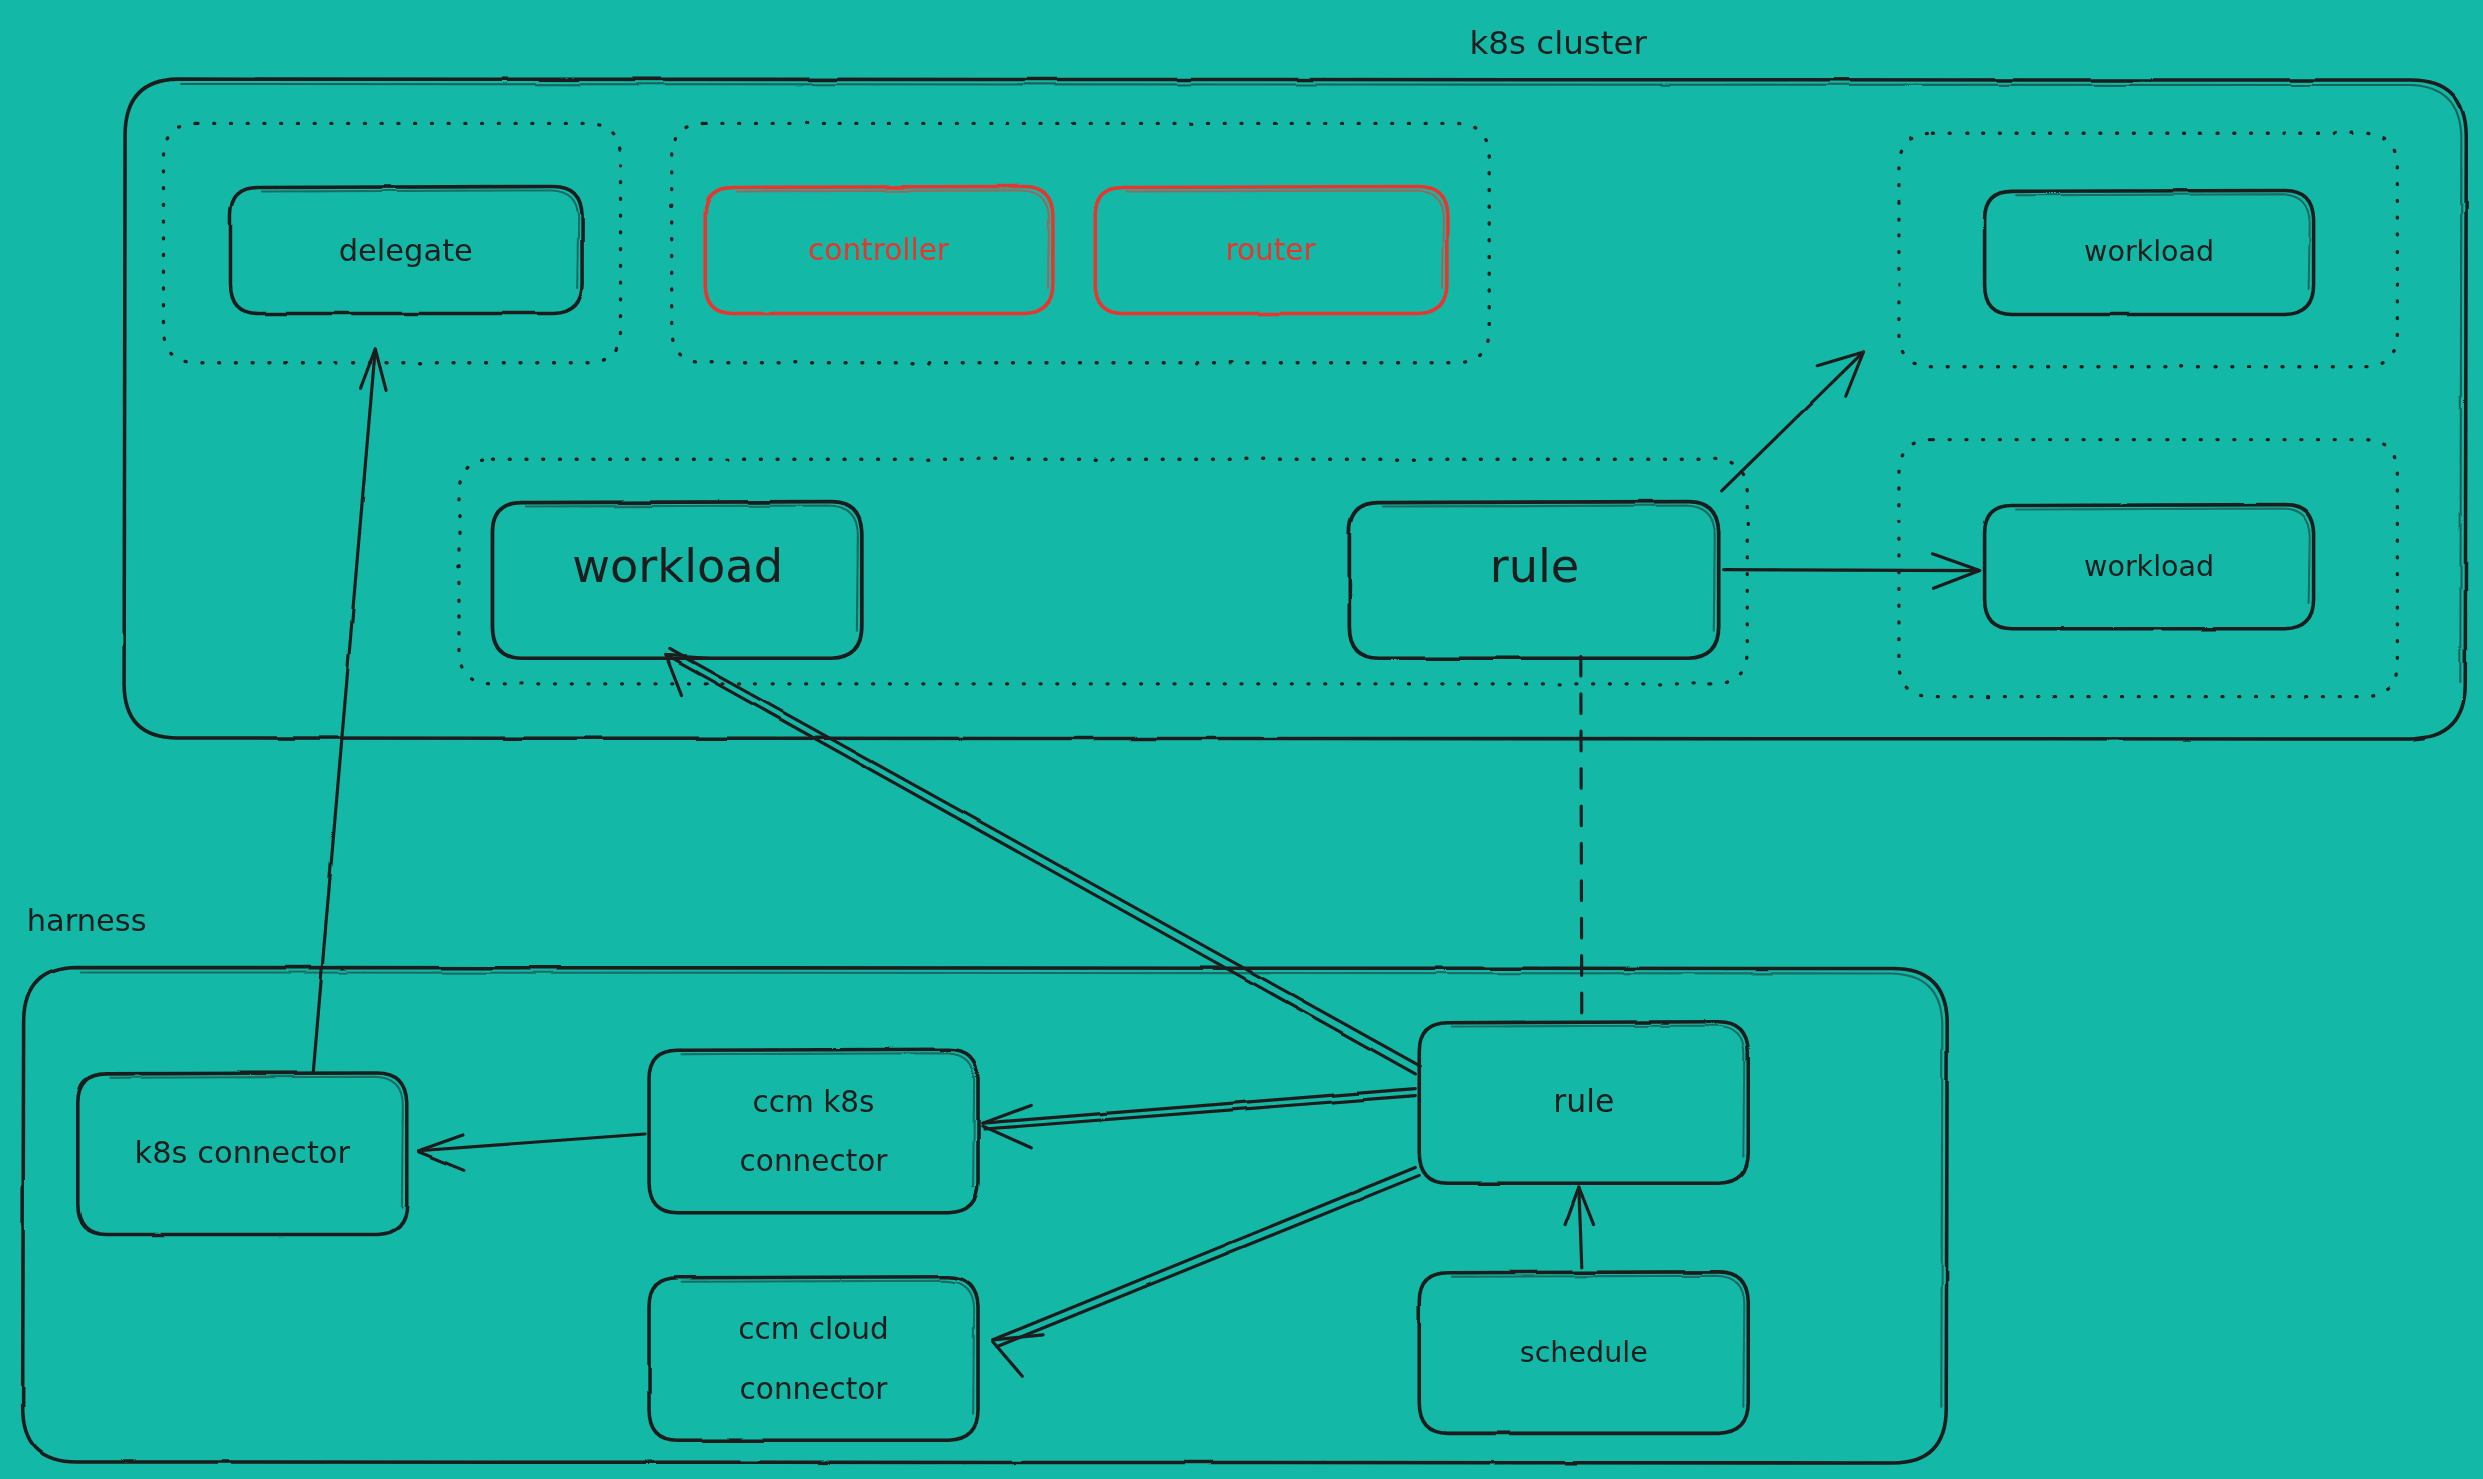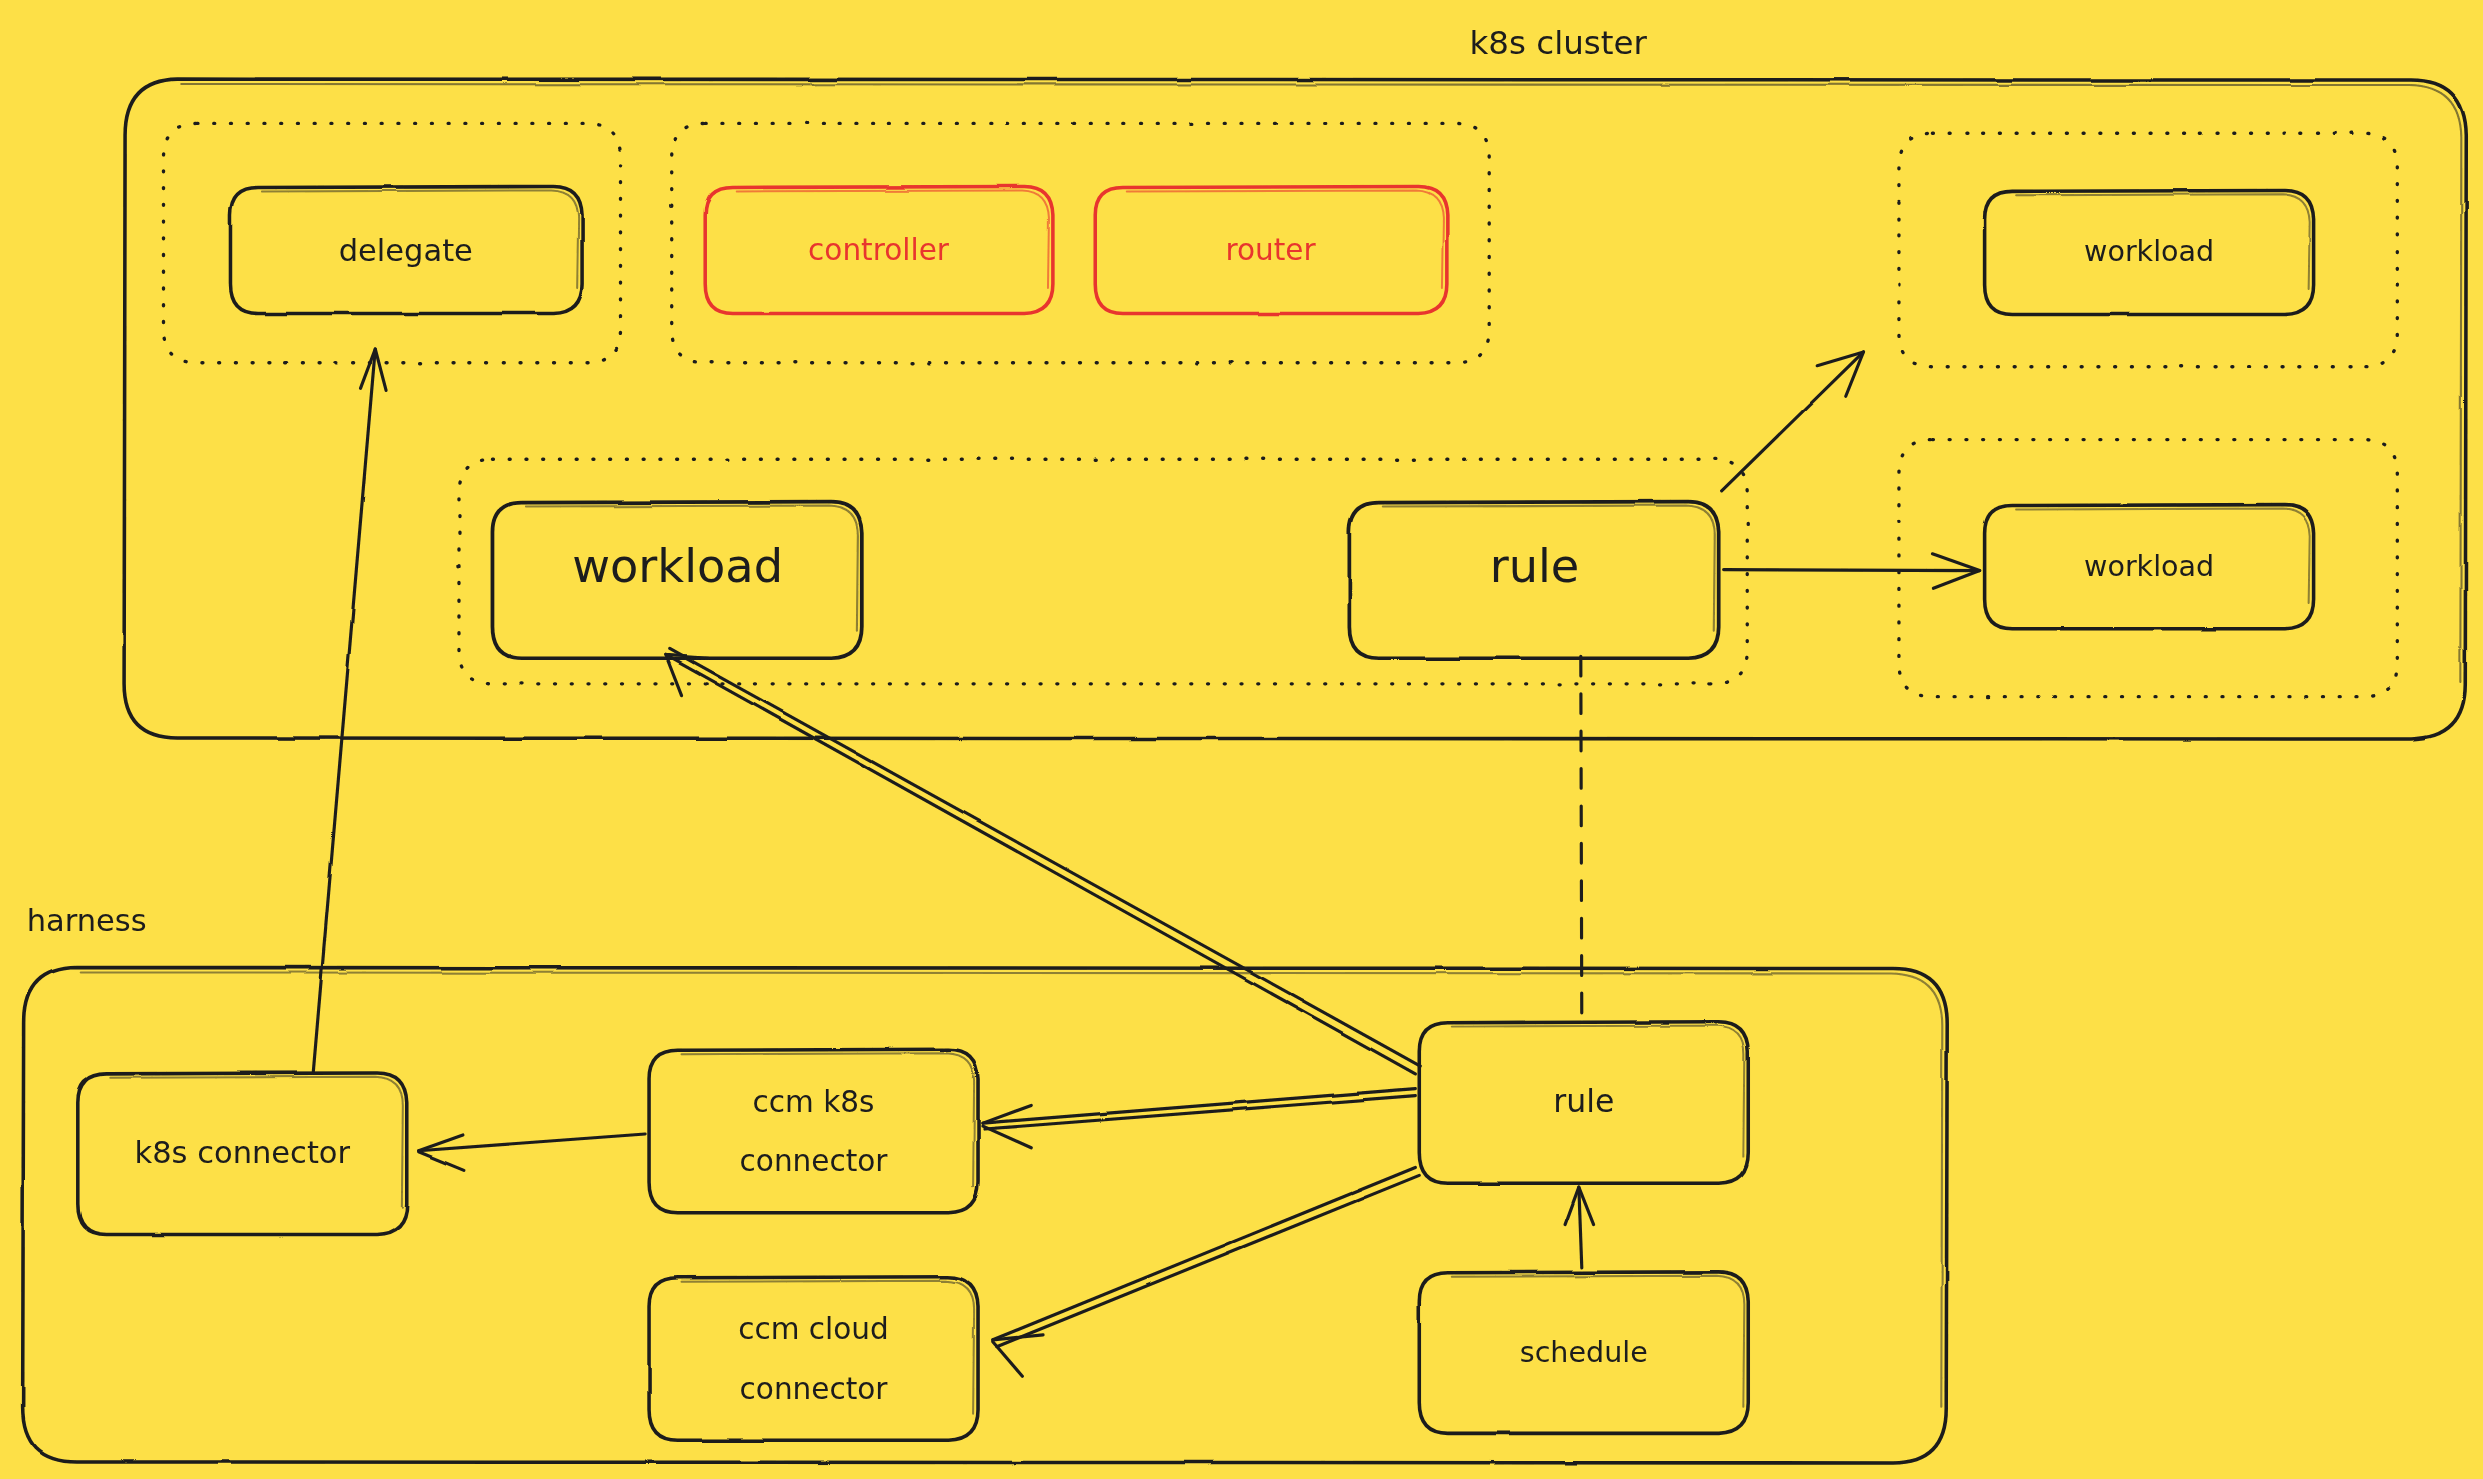--- a/index.html
+++ b/index.html
@@ -7,21 +7,21 @@
     padding: 0;
     background: #ffffff;
   }
   body {
     font-family: "DejaVu Sans", sans-serif;
   }
   #stage {
     position: relative;
     width: 2483px;
     height: 1480px;
-    background: #fde047;
+    background: #14b8a6;
     overflow: hidden;
   }
   svg#canvas {
     position: absolute;
     inset: 0;
     width: 2483px;
     height: 1480px;
   }
   .node-label, .group-label {
     font-family: "DejaVu Sans", sans-serif;

